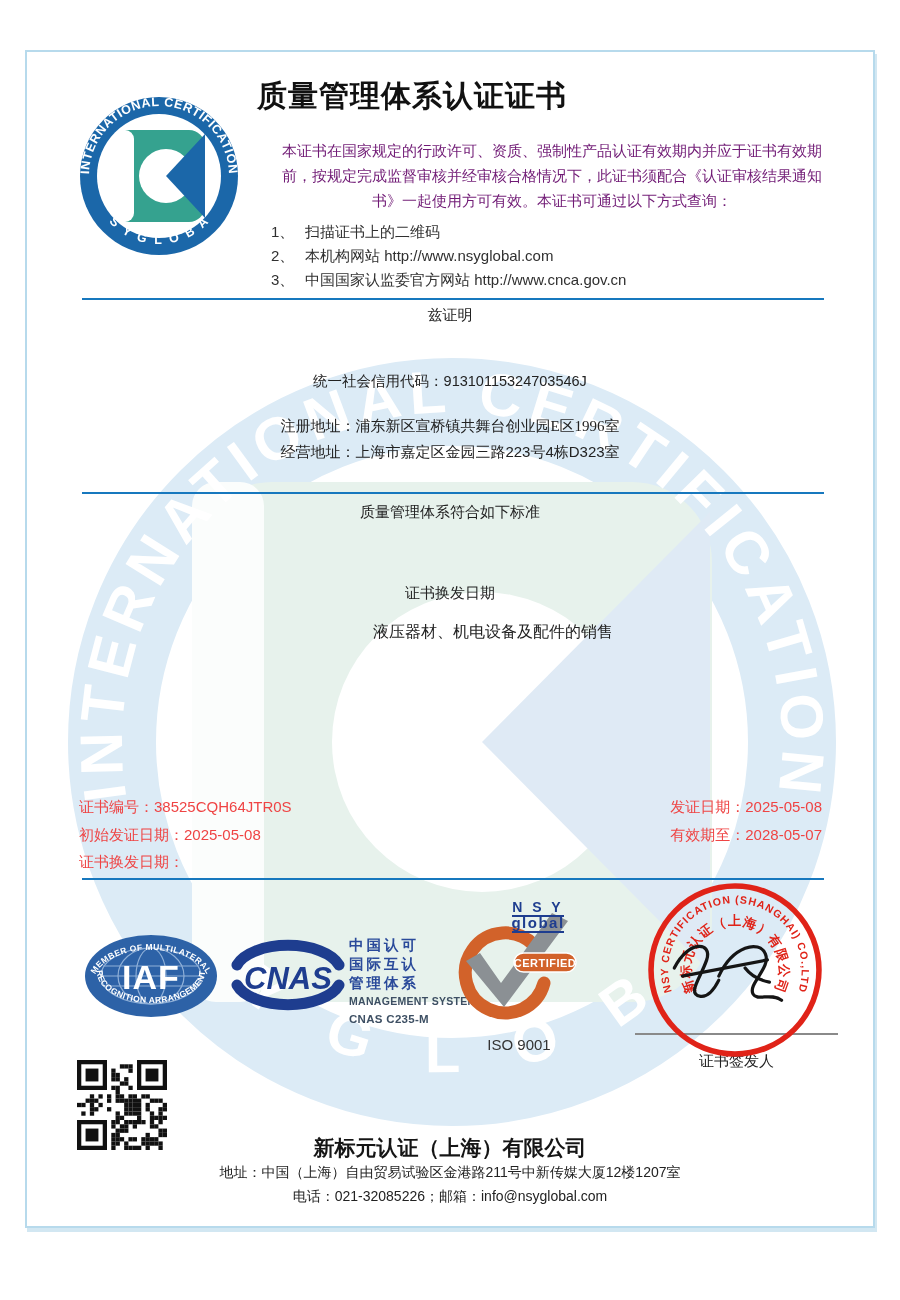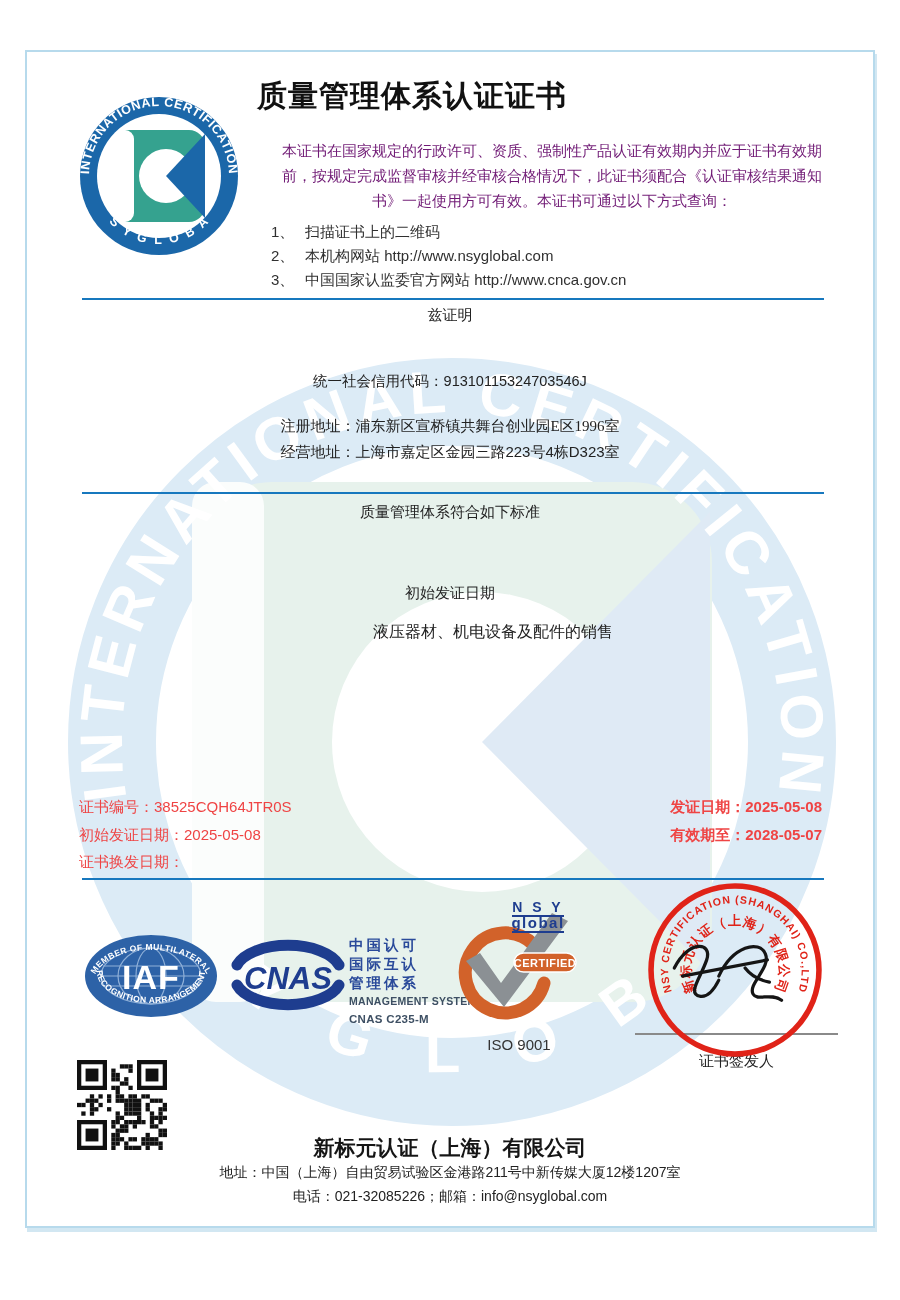--- a/index.html
+++ b/index.html
@@ -105,31 +105,31 @@
 
     <div class="abs ctr small-label" style="top:391px;">
       <span>经营地址：</span><span>上海市嘉定区金园三路223号4栋D323室</span>
     </div>
 
     <div class="abs divider" style="left:55px;top:440px;width:742px;"></div>
 
     <div class="abs ctr small-label" style="top:451px;font-family:Liberation Serif, serif;">质量管理体系符合如下标准</div>
 
 
-    <div class="abs ctr small-label" style="top:532px;">初始发证日期</div>
+    <div class="abs ctr small-label" style="top:532px;">证书换发日期</div>
 
     <div class="abs ctr scope" style="top:570px;">液压器材、机电设备及配件的销售</div>
 
     <div class="abs" style="left:52px;top:741px;">
       <div class="field-row"><span>证书编号：</span><span>38525CQH64JTR0S</span></div>
       <div class="field-row"><span>初始发证日期：</span><span>2025-05-08</span></div>
       <div class="field-row"><span>证书换发日期：</span><span></span></div>
     </div>
 
-    <div class="abs" style="right:51px;top:741px;text-align:right;font-weight:bold;">
+    <div class="abs" style="right:51px;top:741px;text-align:right;">
       <div class="field-row"><span>发证日期：</span><span>2025-05-08</span></div>
       <div class="field-row"><span>有效期至：</span><span>2028-05-07</span></div>
     </div>
 
     <div class="abs divider" style="left:55px;top:826px;width:742px;"></div>
 
     <svg class="abs" style="left:56px;top:882px;" width="136" height="84" viewBox="0 0 136 84">
       <ellipse cx="68" cy="42" rx="66" ry="41" fill="#2d62a7"></ellipse>
       <ellipse cx="68" cy="42" rx="50" ry="28" fill="none" stroke="#8fb0d8" stroke-width="1.2"></ellipse>
       <ellipse cx="68" cy="42" rx="33" ry="28" fill="none" stroke="#8fb0d8" stroke-width="1.2"></ellipse>

